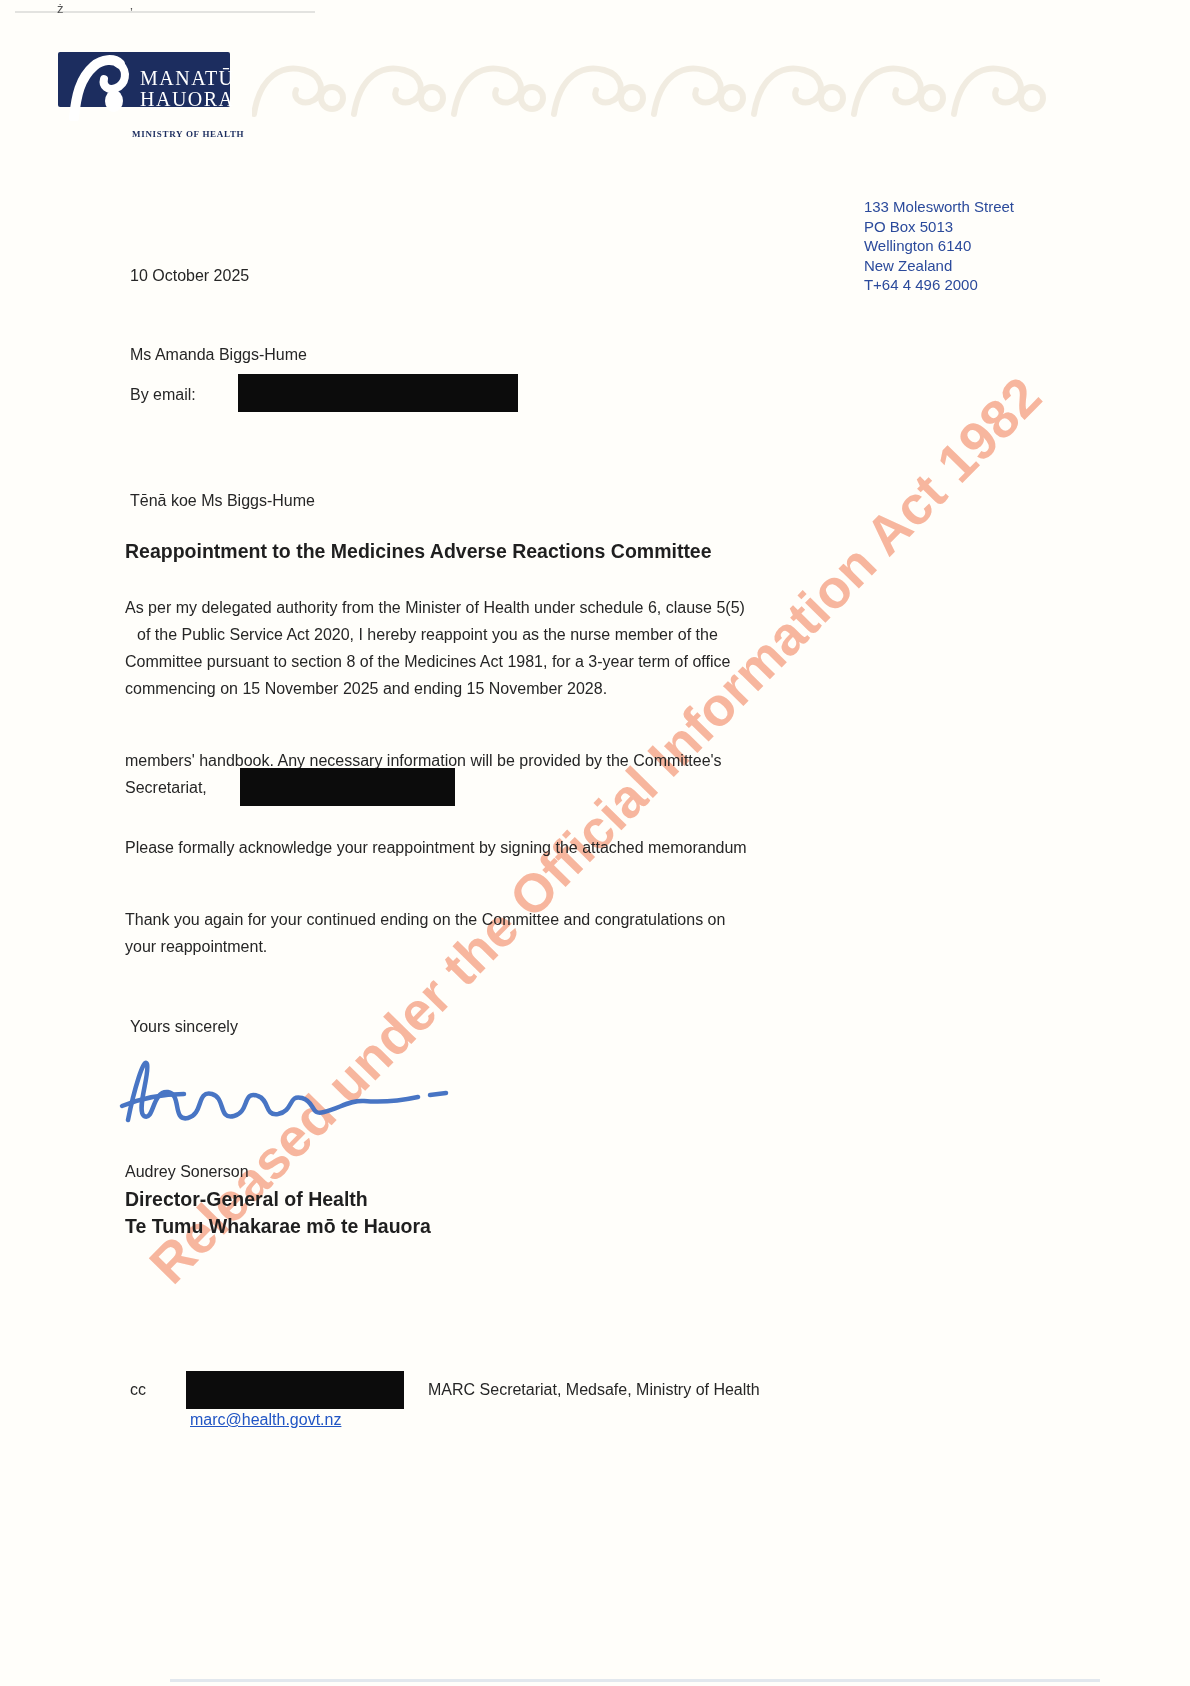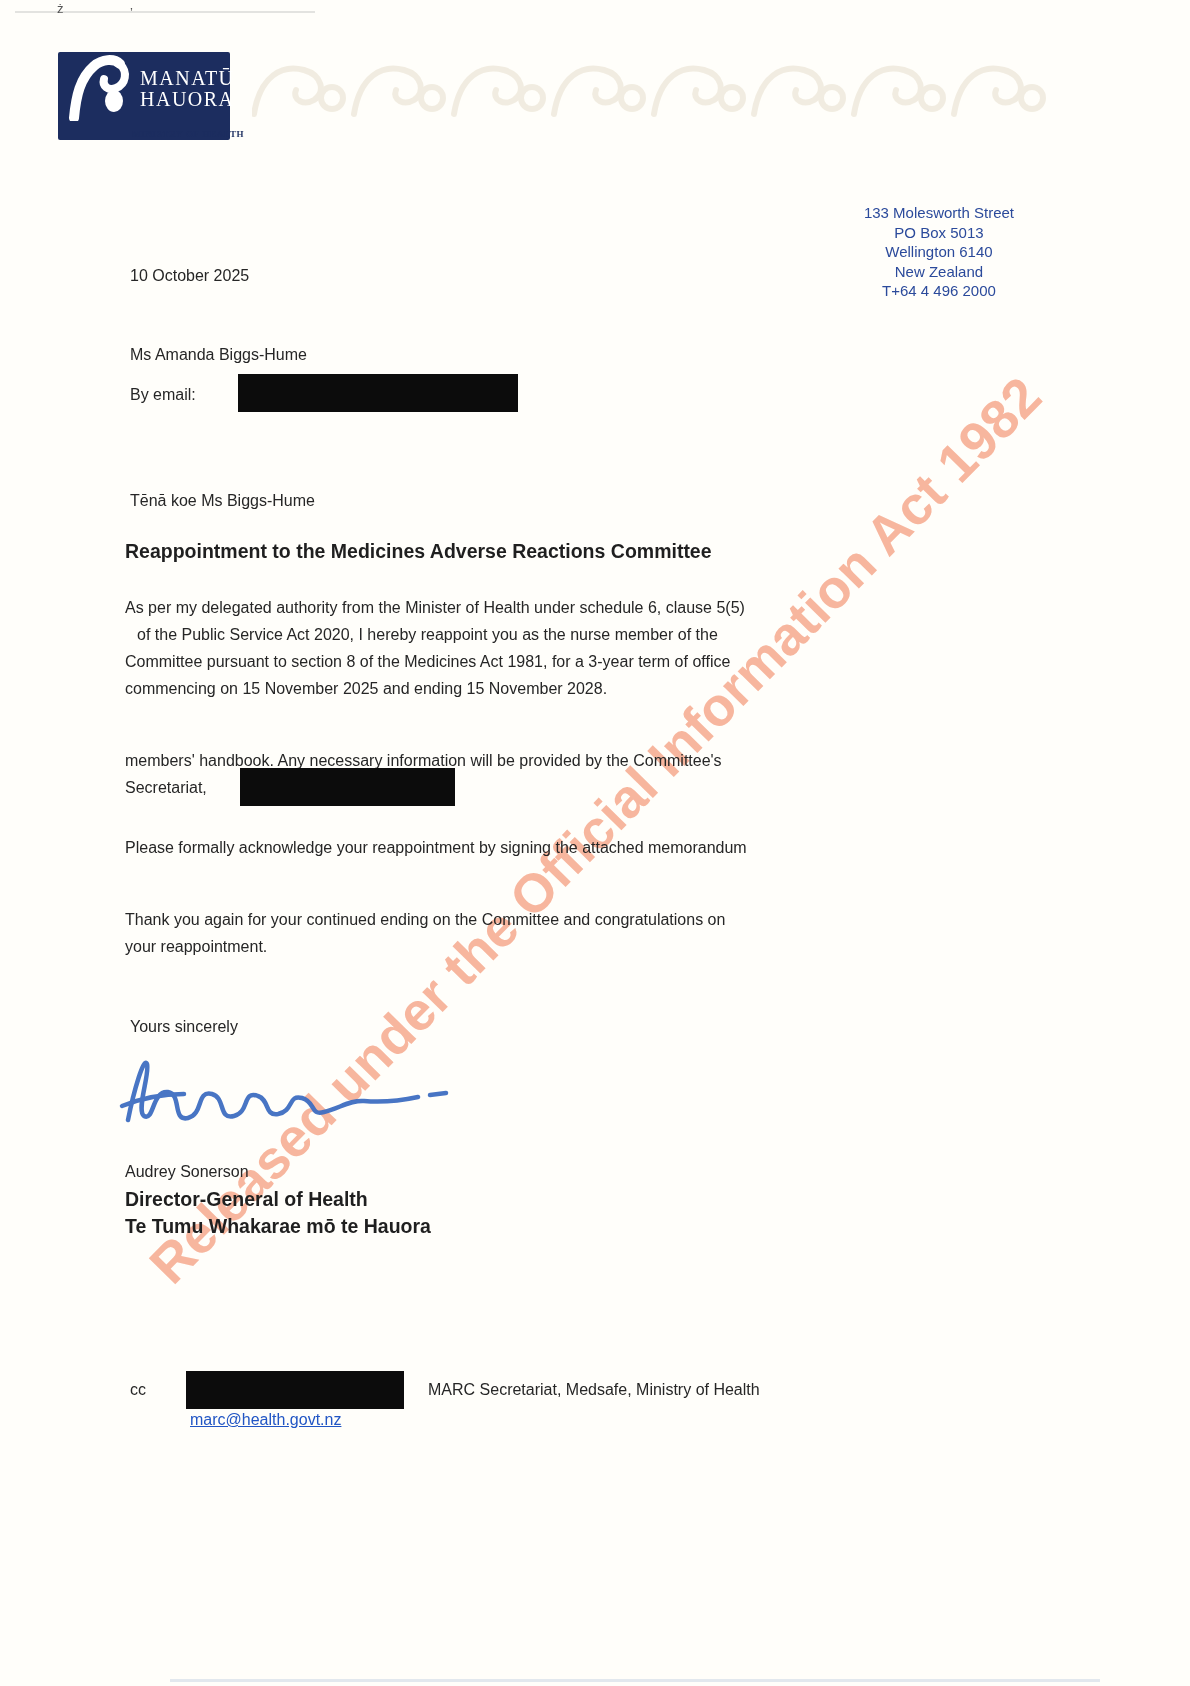--- a/index.html
+++ b/index.html
@@ -7,41 +7,41 @@
     position:relative;
     width:1190px;height:1686px;
     margin:0 auto;
     background:#fffefa;
     overflow:hidden;
     font-family:"Liberation Sans","DejaVu Sans",sans-serif;
     color:#262626;
   }
   
   .logo-box{
-    position:absolute;left:58px;top:52px;width:172px;height:88px;
+    position:absolute;left:58px;top:52px;width:172px;height:55px;
     background:#1c2d5f;border-radius:2px;
     display:flex;align-items:center;
   }
   .koru{position:absolute;left:6px;top:2px;}
   .logo-text{
     position:absolute;left:82px;top:16px;width:86px;
     font-family:"Liberation Serif","DejaVu Serif",serif;
     color:#ffffff;font-size:20px;line-height:21px;letter-spacing:1.5px;
     text-align:left;
   }
   .logo-sub{
     position:absolute;left:132px;top:129px;width:112px;
     font-family:"Liberation Serif","DejaVu Serif",serif;
     font-size:9px;font-weight:bold;letter-spacing:0.7px;
     color:#1c2d5f;text-align:center;white-space:nowrap;
   }
   .kowhaiwhai{position:absolute;left:252px;top:56px;opacity:0.32;}
   .address{
-    position:absolute;top:203px;right:176px;
-    text-align:center;font-size:15px;line-height:19.5px;
+    position:absolute;top:197px;right:176px;
+    text-align:left;font-size:15px;line-height:19.5px;
     color:#2b4a9b;
   }
   
   .watermark{
     position:absolute;left:595px;top:830px;
     transform:translate(-50%,-50%) rotate(-45.5deg);
     font-size:54px;font-weight:bold;letter-spacing:0px;
     color:#f5a385;opacity:0.78;white-space:nowrap;
     z-index:1;pointer-events:none;
   }

